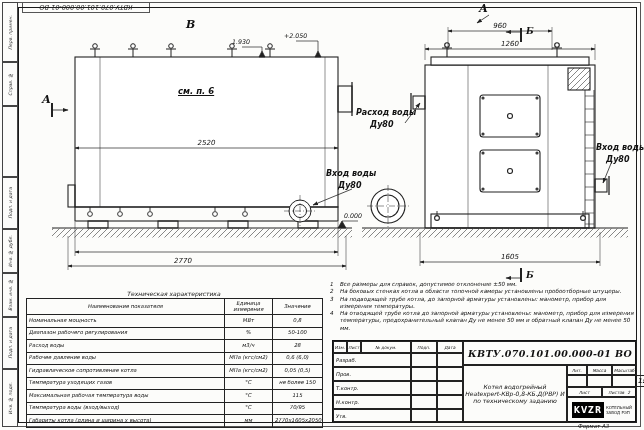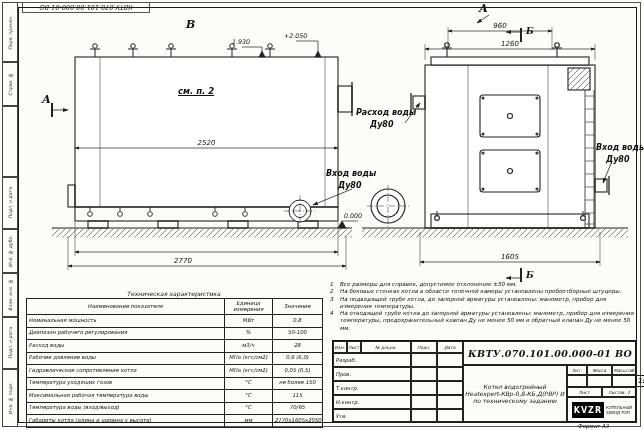--- a/index.html
+++ b/index.html
@@ -234,21 +234,21 @@
       <path d="M612,161 L603,183" marker-end="url(#ar)"></path>
       <path d="M352,189 L313,205" marker-end="url(#ar)"></path>
     </g>
   </svg>
 
   <div class="t viewletter" style="left:186px;top:18px">В</div>
   <div class="t viewletter" style="left:42px;top:93px">А</div>
   <div class="t viewletter" style="left:479px;top:2px">А</div>
   <div class="t secletter" style="left:526px;top:26px">Б</div>
   <div class="t secletter" style="left:526px;top:270px">Б</div>
-  <div class="t seeref" style="left:178px;top:86px">см. п. 2</div>
+  <div class="t seeref" style="left:178px;top:86px">см. п. 6</div>
 
   <div class="dim" style="left:75px;width:263px;top:139px">2520</div>
   <div class="dim" style="left:68px;width:230px;top:257px">2770</div>
   <div class="dim" style="left:448px;width:104px;top:22px">960</div>
   <div class="dim" style="left:425px;width:170px;top:40px">1260</div>
   <div class="dim" style="left:420px;width:180px;top:253px">1605</div>
 
   <div class="t elev" style="left:284px;top:32px">+2.050</div>
   <div class="t elev" style="left:232px;top:38px">1.930</div>
   <div class="t elev" style="left:344px;top:212px">0.000</div>

